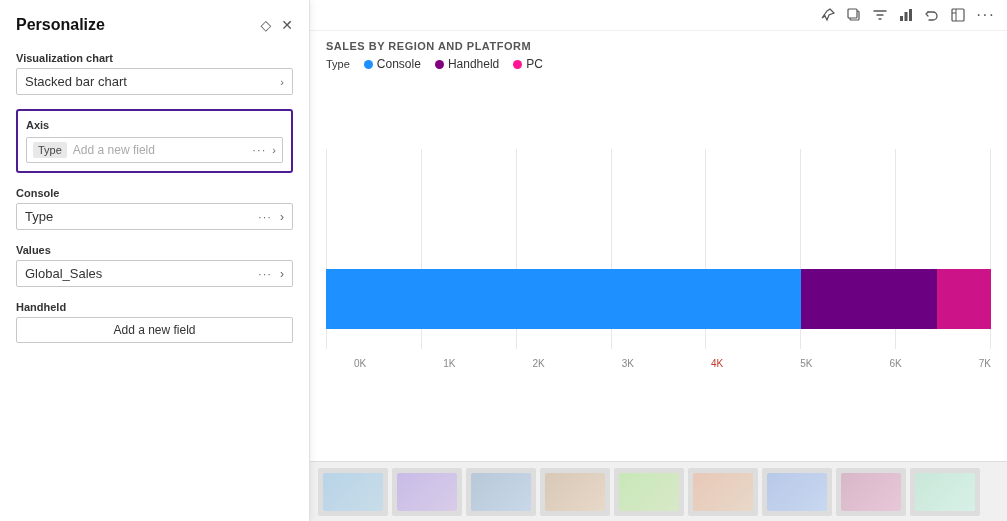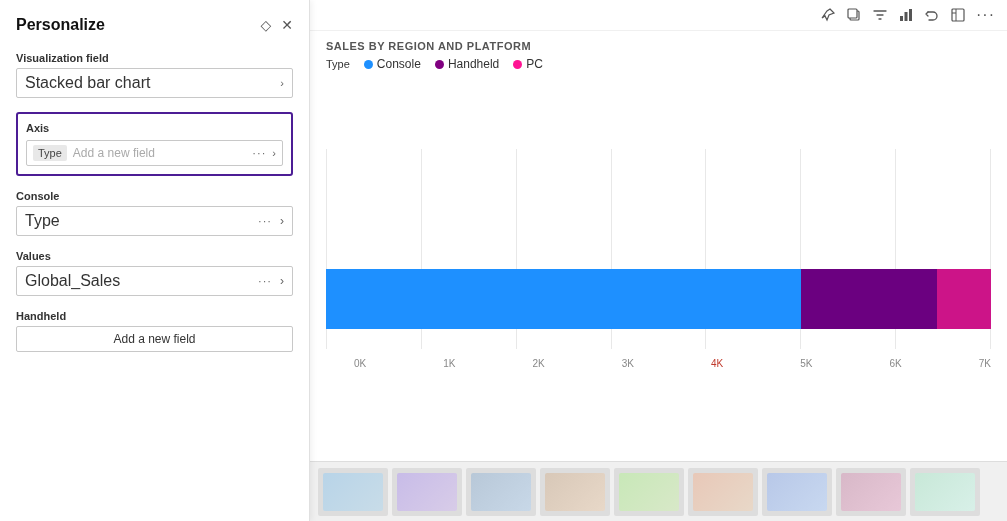--- a/index.html
+++ b/index.html
@@ -67,21 +67,21 @@
       padding: 5px 8px;
       display: flex;
       align-items: center;
       justify-content: space-between;
       background: #fff;
       cursor: pointer;
     }
 
     .field-text {
       color: #333;
-      font-size: 16px;
+      font-size: 13px;
     }
 
     .field-arrow {
       color: #666;
       font-size: 11px;
     }
 
     
     .axis-section {
       border: 2px solid #4c1d95;
@@ -311,21 +311,21 @@
 
   <div class="panel-header">
     <span class="panel-title">Personalize</span>
     <div class="panel-header-icons">
       <span class="icon-btn">◇</span>
       <span class="icon-btn">✕</span>
     </div>
   </div>
 
   <div>
-    <div class="section-label">Visualization field</div>
+    <div class="section-label">Visualization chart</div>
     <div class="field-box">
       <span class="field-text">Stacked bar chart</span>
       <span class="field-arrow">›</span>
     </div>
   </div>
 
   <div class="axis-section">
     <div class="axis-inner-label">Axis</div>
     <div class="axis-field-row">
       <span class="axis-type-tag">Type</span>

